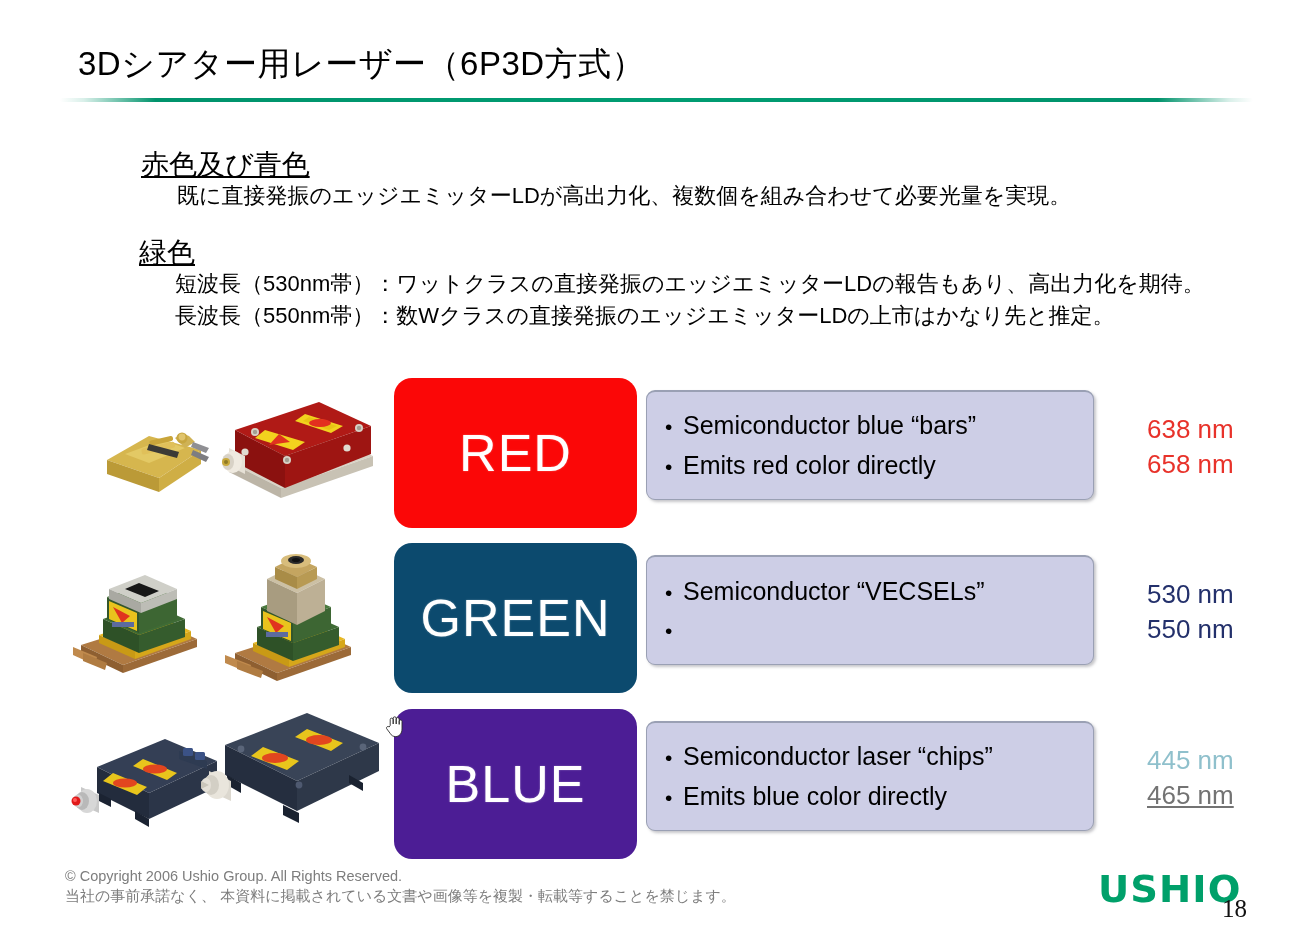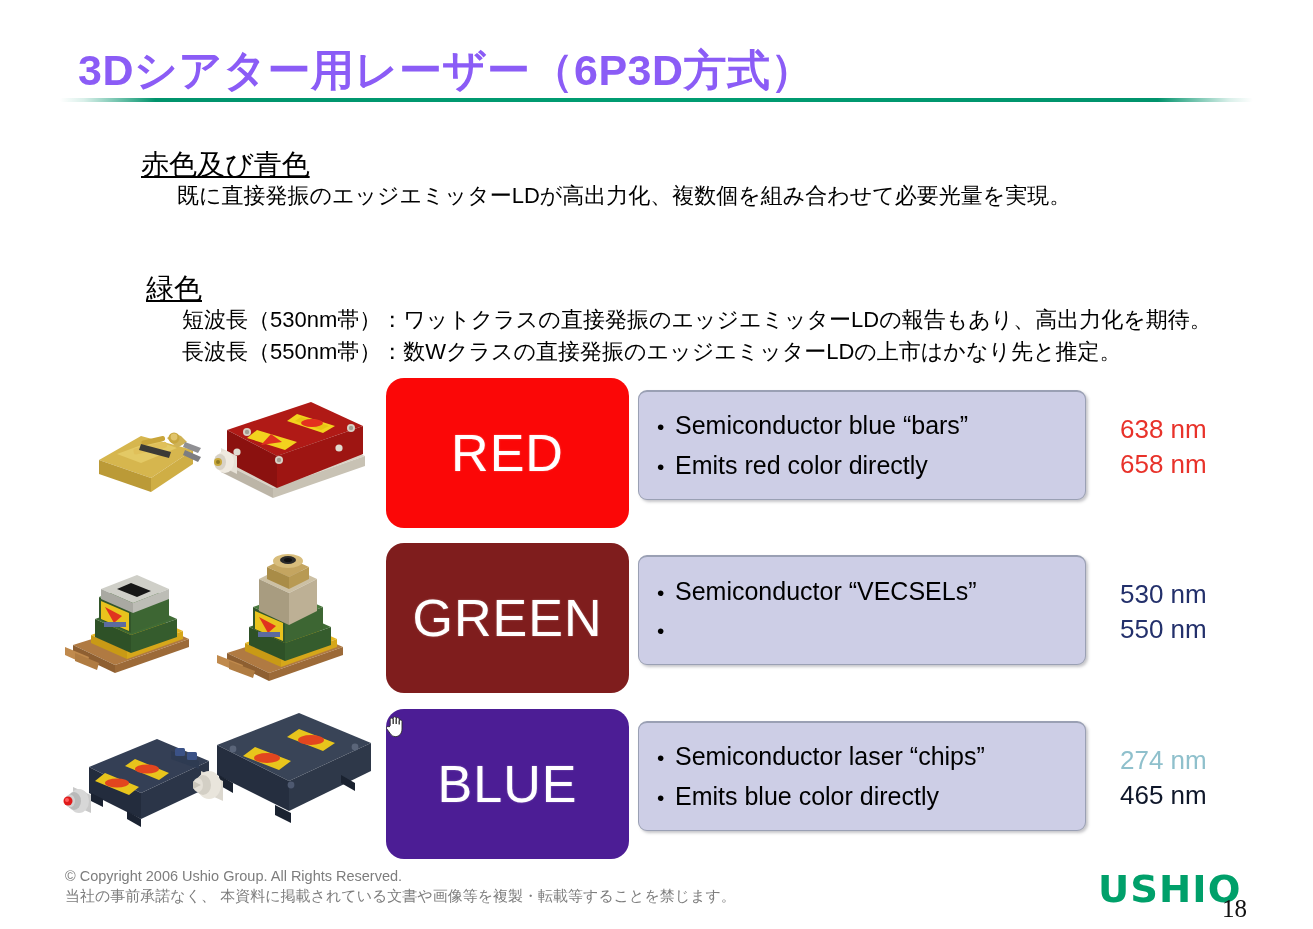--- a/index.html
+++ b/index.html
@@ -21,24 +21,24 @@
     position: absolute;
     inset: 0;
     background: #ffffff;
   }
 
   
   #slide-title {
     position: absolute;
     left: 78px;
     top: 42px;
-    font-size: 43px;
+    font-size: 33px;
     letter-spacing: 0.5px;
-    color: #8b5cf6;
-    font-weight: 700;
+    color: #000000;
+    font-weight: 400;
     white-space: nowrap;
   }
   #title-rule {
     position: absolute;
     left: 60px;
     top: 98px;
     width: 1193px;
     height: 4px;
     background: linear-gradient(to right,
         rgba(0,150,110,0) 0%,
@@ -62,26 +62,26 @@
     font-size: 28px;
     line-height: 30px;
     text-decoration: underline;
   }
   .blk-line {
     font-size: 22px;
     line-height: 32px;
     padding-left: 36px;
   }
   #block-red-blue { left: 141px; top: 150px; }
-  #block-green    { left: 146px; top: 238px; margin-top: 36px; }
+  #block-green    { left: 139px; top: 238px; }
 
   
   .laser-row {
     position: absolute;
-    left: 8px;
+    left: 16px;
     width: 1185px;
     height: 150px;
   }
   #row-red   { top: 378px; }
   #row-green { top: 543px; }
   #row-blue  { top: 709px; }
 
   
   .photos {
     position: absolute;
@@ -151,20 +151,21 @@
     position: absolute;
     left: 1112px;
     top: 34px;
     width: 160px;
     text-align: left;
   }
   .wl-line {
     font-size: 26px;
     line-height: 35px;
     white-space: nowrap;
+    margin-left: 19px;
   }
 
   
   #cursor {
     position: absolute;
     left: 385px;
     top: 714px;
     width: 20px;
     height: 24px;
     pointer-events: none;
@@ -362,21 +363,21 @@
           <ellipse cx="75" cy="12" rx="15" ry="7" fill="#d8bd7c"></ellipse>
           <ellipse cx="75" cy="11" rx="8" ry="4" fill="#2a2a2a"></ellipse>
           <ellipse cx="75" cy="11" rx="4" ry="2" fill="#111111"></ellipse>
 
           <polygon points="4,106 30,116 28,124 4,114" fill="#c08a4d"></polygon>
           <polygon points="16,112 42,122 40,129 16,120" fill="#b07c42"></polygon>
         </g>
       </svg>
     </div>
 
-    <div class="color-chip" style="background-color: #7f1d1d;">GREEN</div>
+    <div class="color-chip" style="background-color: #0c4a6e;">GREEN</div>
 
     <div class="desc-panel">
       <div class="desc-line">
         <span class="desc-bullet">•</span>
         <span>Semiconductor “VECSELs”</span>
       </div>
       <div class="desc-line">
         <span class="desc-bullet">•</span>
       </div>
     </div>
@@ -452,22 +453,22 @@
         <span class="desc-bullet">•</span>
         <span>Semiconductor laser “chips”</span>
       </div>
       <div class="desc-line">
         <span class="desc-bullet">•</span>
         <span>Emits blue color directly</span>
       </div>
     </div>
 
     <div class="wavelengths">
-      <div class="wl-line" style="color: rgb(143, 192, 204);">274 nm</div>
-      <div class="wl-line" style="color: #0f172a;">465 nm</div>
+      <div class="wl-line" style="color: rgb(143, 192, 204);">445 nm</div>
+      <div class="wl-line" style="color: #737373; text-decoration: underline;">465 nm</div>
     </div>
   </div>
 
   <svg id="cursor" viewBox="0 0 20 24">
     <path d="M5.2,11.5 V5.6 a1.5,1.5 0 0 1 3,0 V10 V4.3 a1.5,1.5 0 0 1 3,0 V10 V5.1 a1.5,1.5 0 0 1 3,0 V10.4 V7.4 a1.4,1.4 0 0 1 2.8,0 V15 c0,4.2 -2.6,7.6 -6.4,7.6 c-2.4,0 -4.2,-1.1 -5.4,-3.2 L1.6,14.6 a1.5,1.5 0 0 1 2.5,-1.6 Z" fill="#ffffff" stroke="#2b2b2b" stroke-width="0.9" stroke-linejoin="round"></path>
   </svg>
 
   <div id="footer-text">
     <div>© Copyright 2006 Ushio Group.  All Rights Reserved.</div>
     <div class="ft-jp">当社の事前承諾なく、 本資料に掲載されている文書や画像等を複製・転載等することを禁じます。</div>

